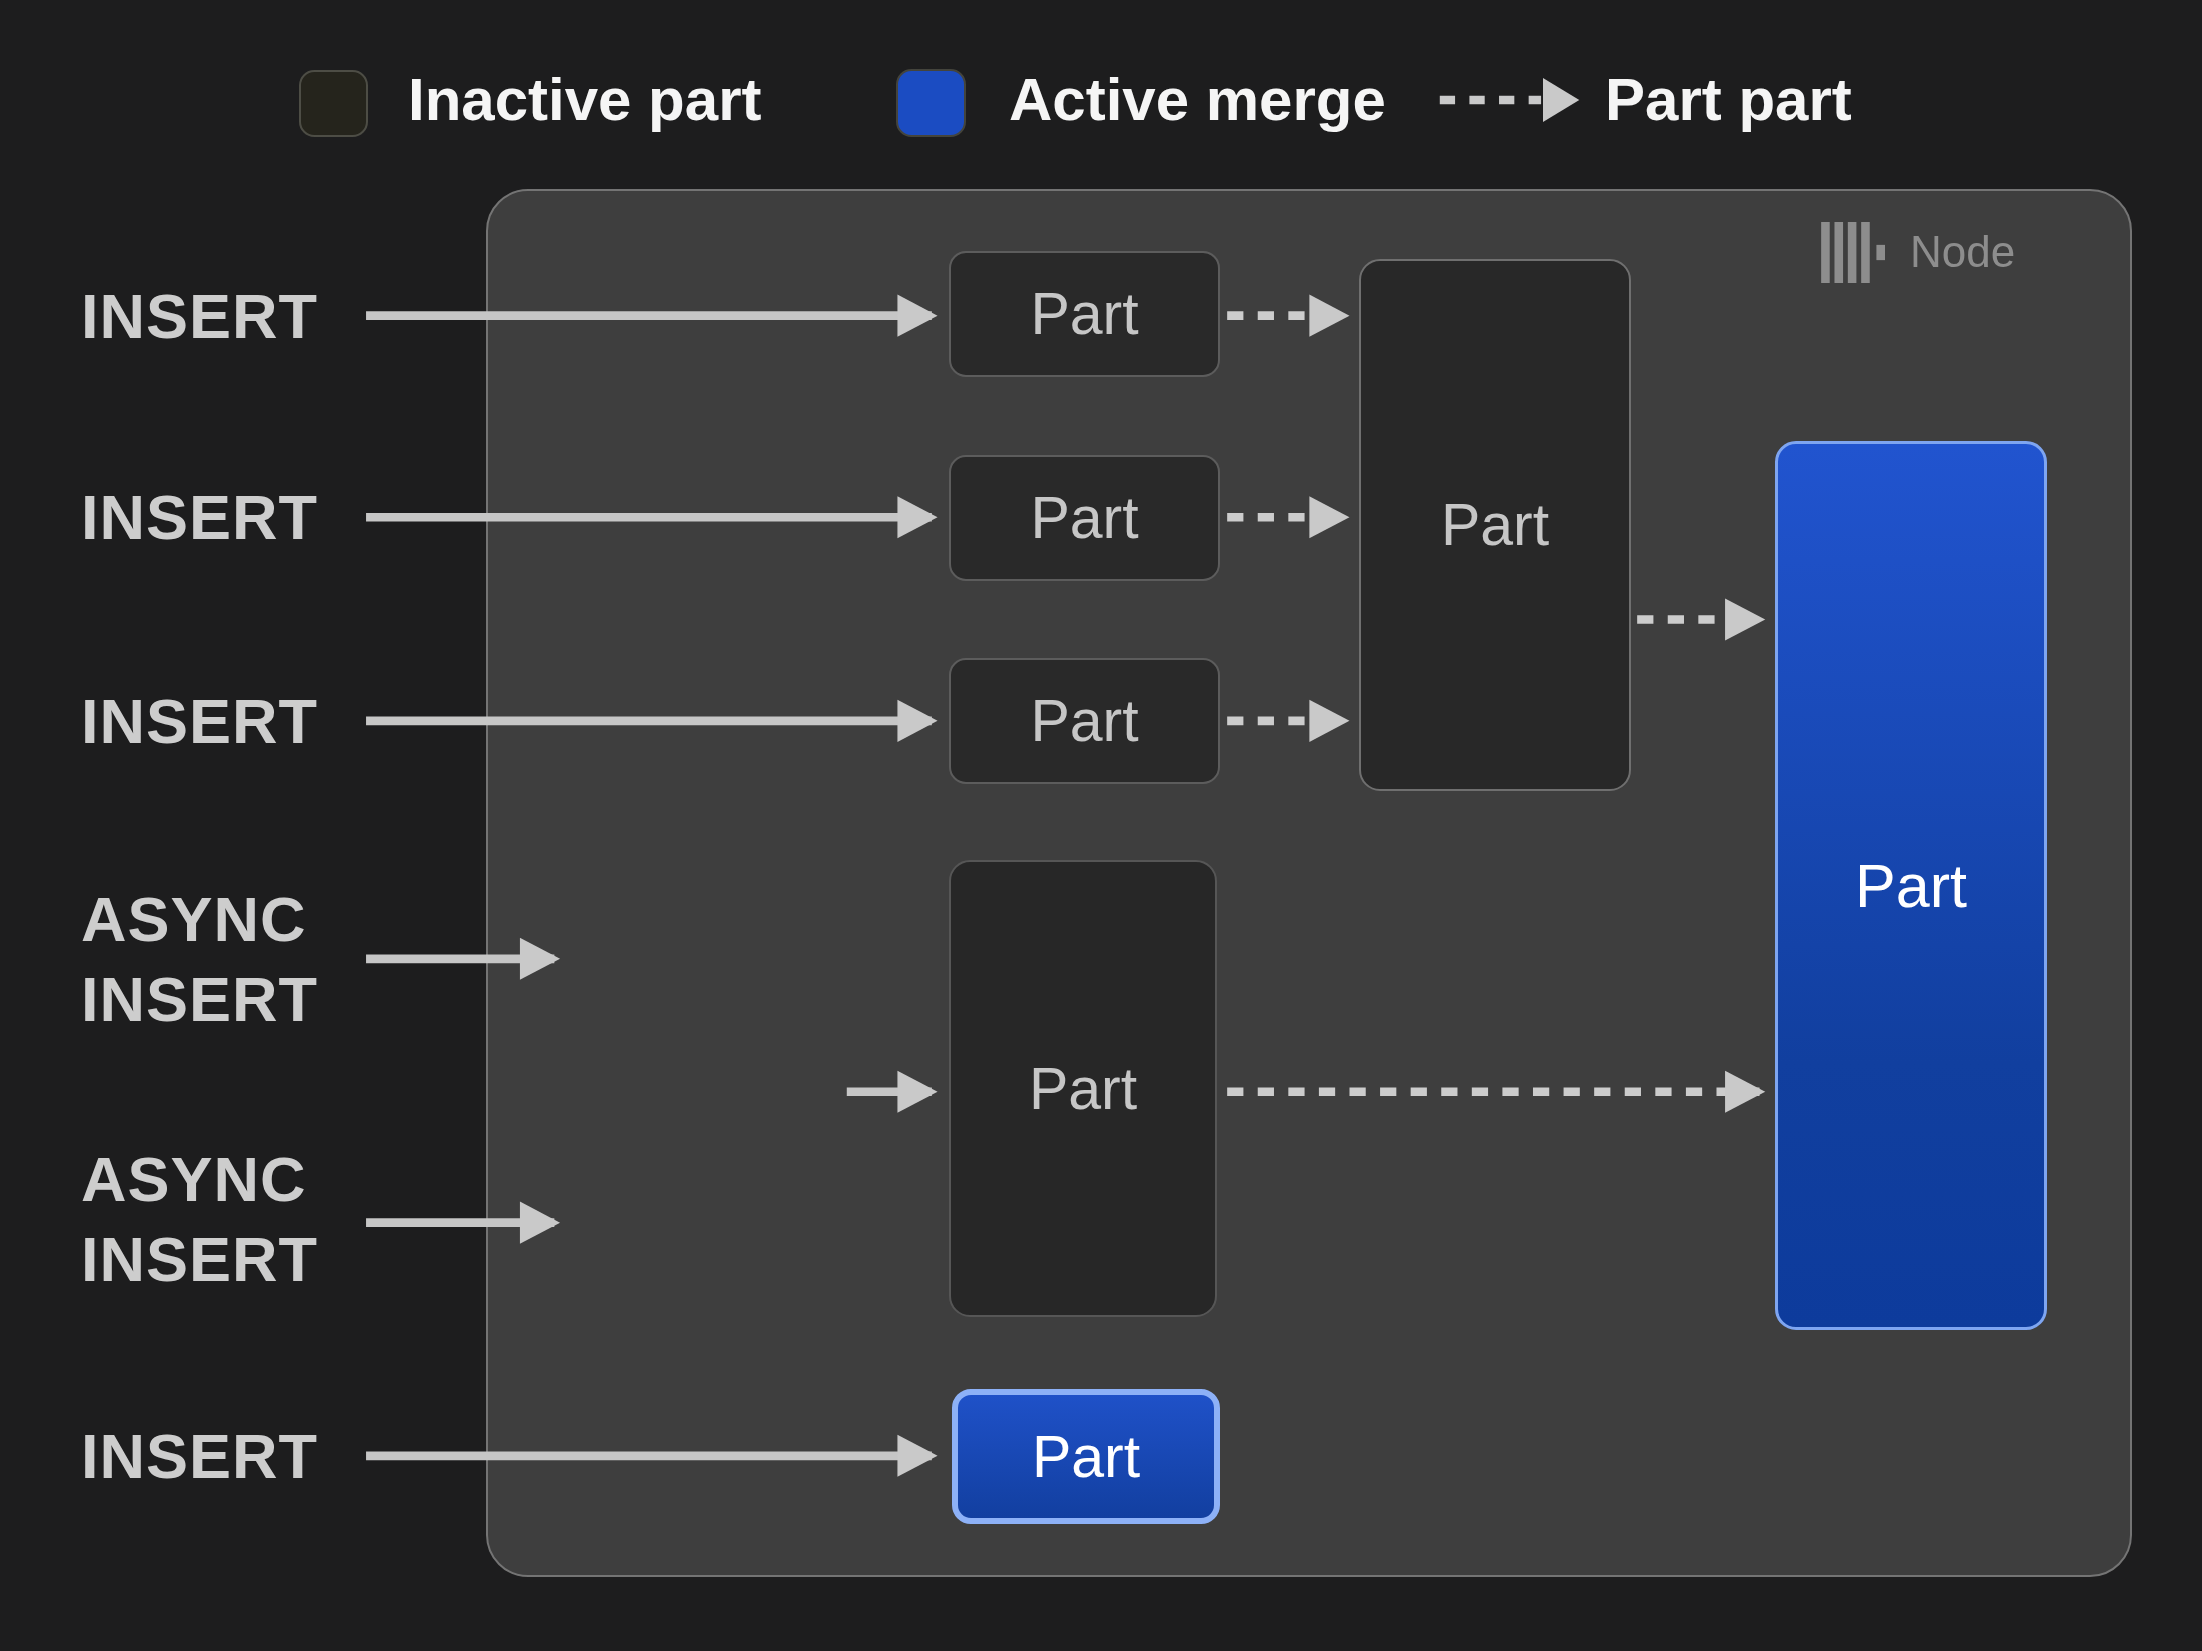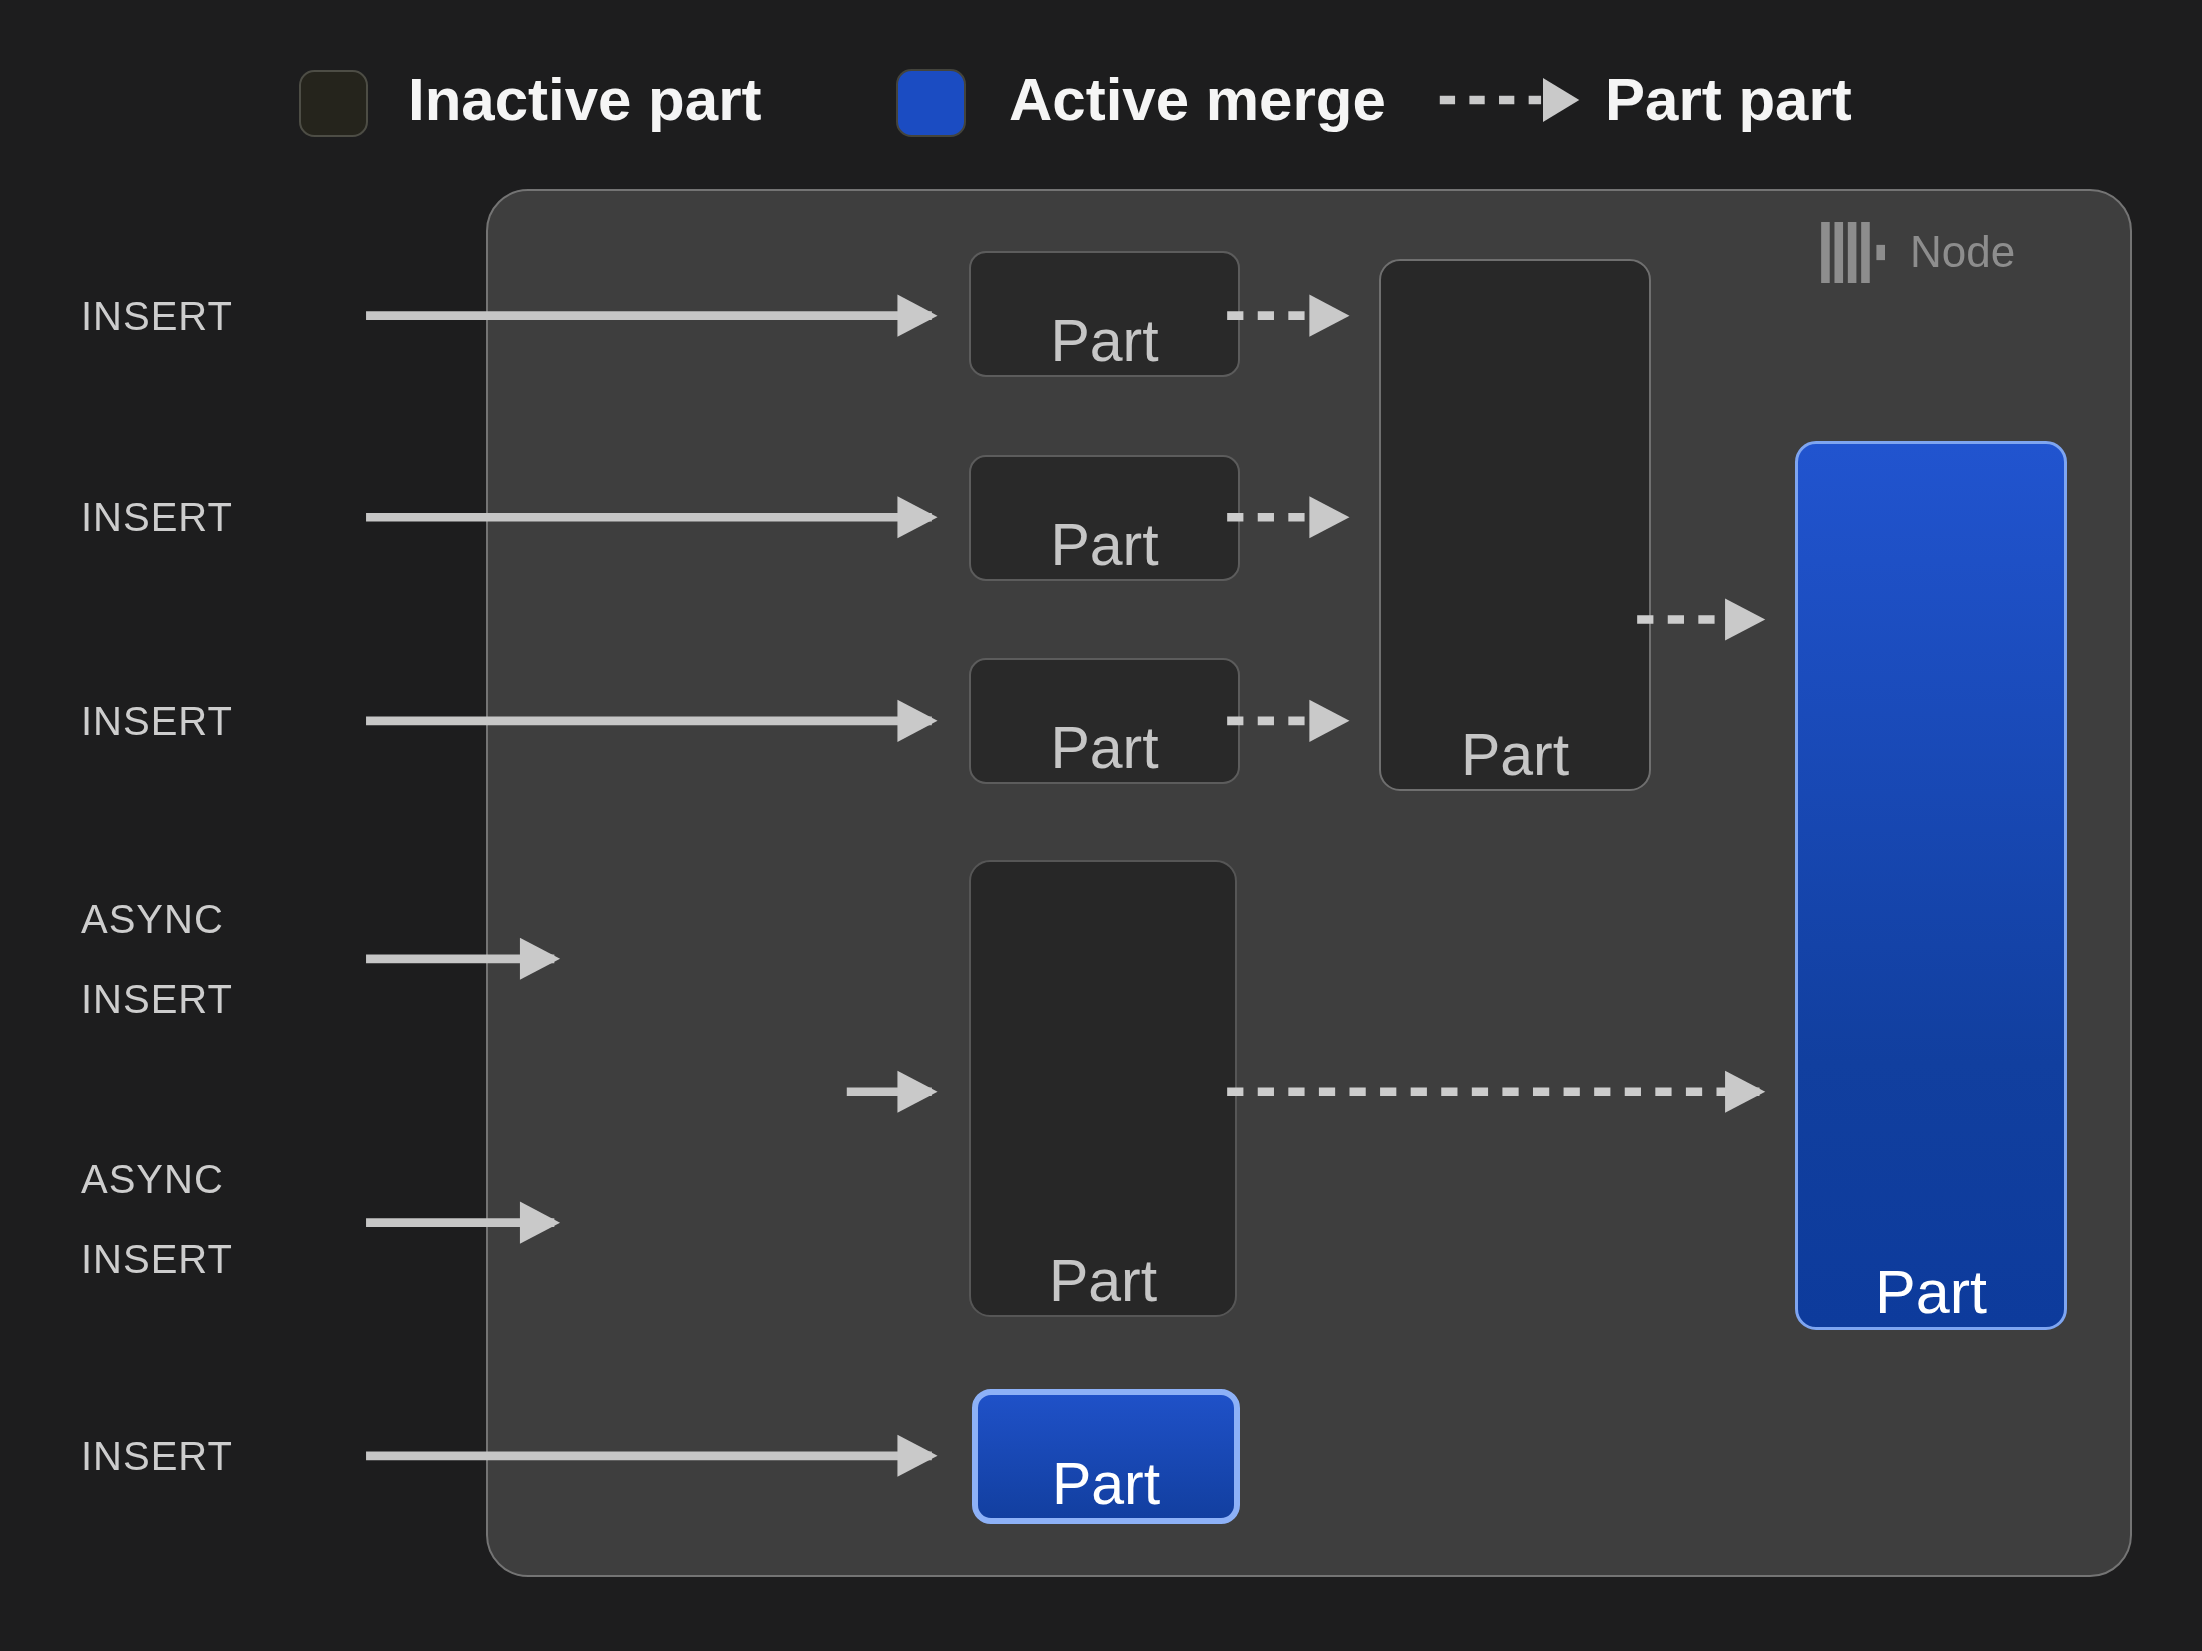--- a/index.html
+++ b/index.html
@@ -28,34 +28,33 @@
     box-sizing:border-box;background:#3e3e3e;border:2.9px solid #747474;border-radius:42px;
   }
   .node-title{
     position:absolute;left:1910px;top:212px;height:80px;line-height:80px;
     font-size:44px;font-weight:500;color:#8d8d8d;white-space:nowrap;
   }
   .ch-logo{position:absolute;left:1821px;top:222px;}
   
   .src-label{
     position:absolute;left:81px;width:287px;
-    font-size:40px;font-weight:400;color:#cdcdcd;line-height:80px;
+    font-size:63px;font-weight:700;color:#cdcdcd;line-height:80px;
     letter-spacing:1px;white-space:normal;
   }
   .src-label.r1{top:276px;}
   .src-label.r2{top:477px;}
   .src-label.r3{top:681px;}
   .src-label.r4{top:879px;width:258px;}
   .src-label.r5{top:1139px;width:258px;}
   .src-label.r6{top:1416px;}
   
   .pbox{
-    position:absolute;box-sizing:border-box;display:flex;align-items:flex-end;justify-content:center;
+    position:absolute;box-sizing:border-box;display:flex;align-items:center;justify-content:center;
     border-radius:17px;
-    margin-left:20px;
   }
   .pbox .plabel{font-size:59px;font-weight:400;color:#c6c6c6;}
   .pbox.dark{background:#292929;border:2.9px solid #5c5c5c;}
   .pbox.p1{left:949px;top:251px;width:271px;height:126px;}
   .pbox.p2{left:949px;top:455px;width:271px;height:126px;}
   .pbox.p3{left:949px;top:658px;width:271px;height:126px;}
   .pbox.merge{left:1359px;top:259px;width:272px;height:532px;border-radius:21px;border-color:#6f6f6f;background:#282828;}
   .pbox.asyncp{left:949px;top:860px;width:268px;height:457px;border-radius:21px;background:#272727;border-color:#565656;}
   .pbox.buffer{left:569px;top:864px;width:272px;height:463px;border-radius:25px;background:#6b6b6b;border:2.9px solid #949494;}
   .pbox.buffer .plabel{color:#c2c2c2;font-weight:600;}

